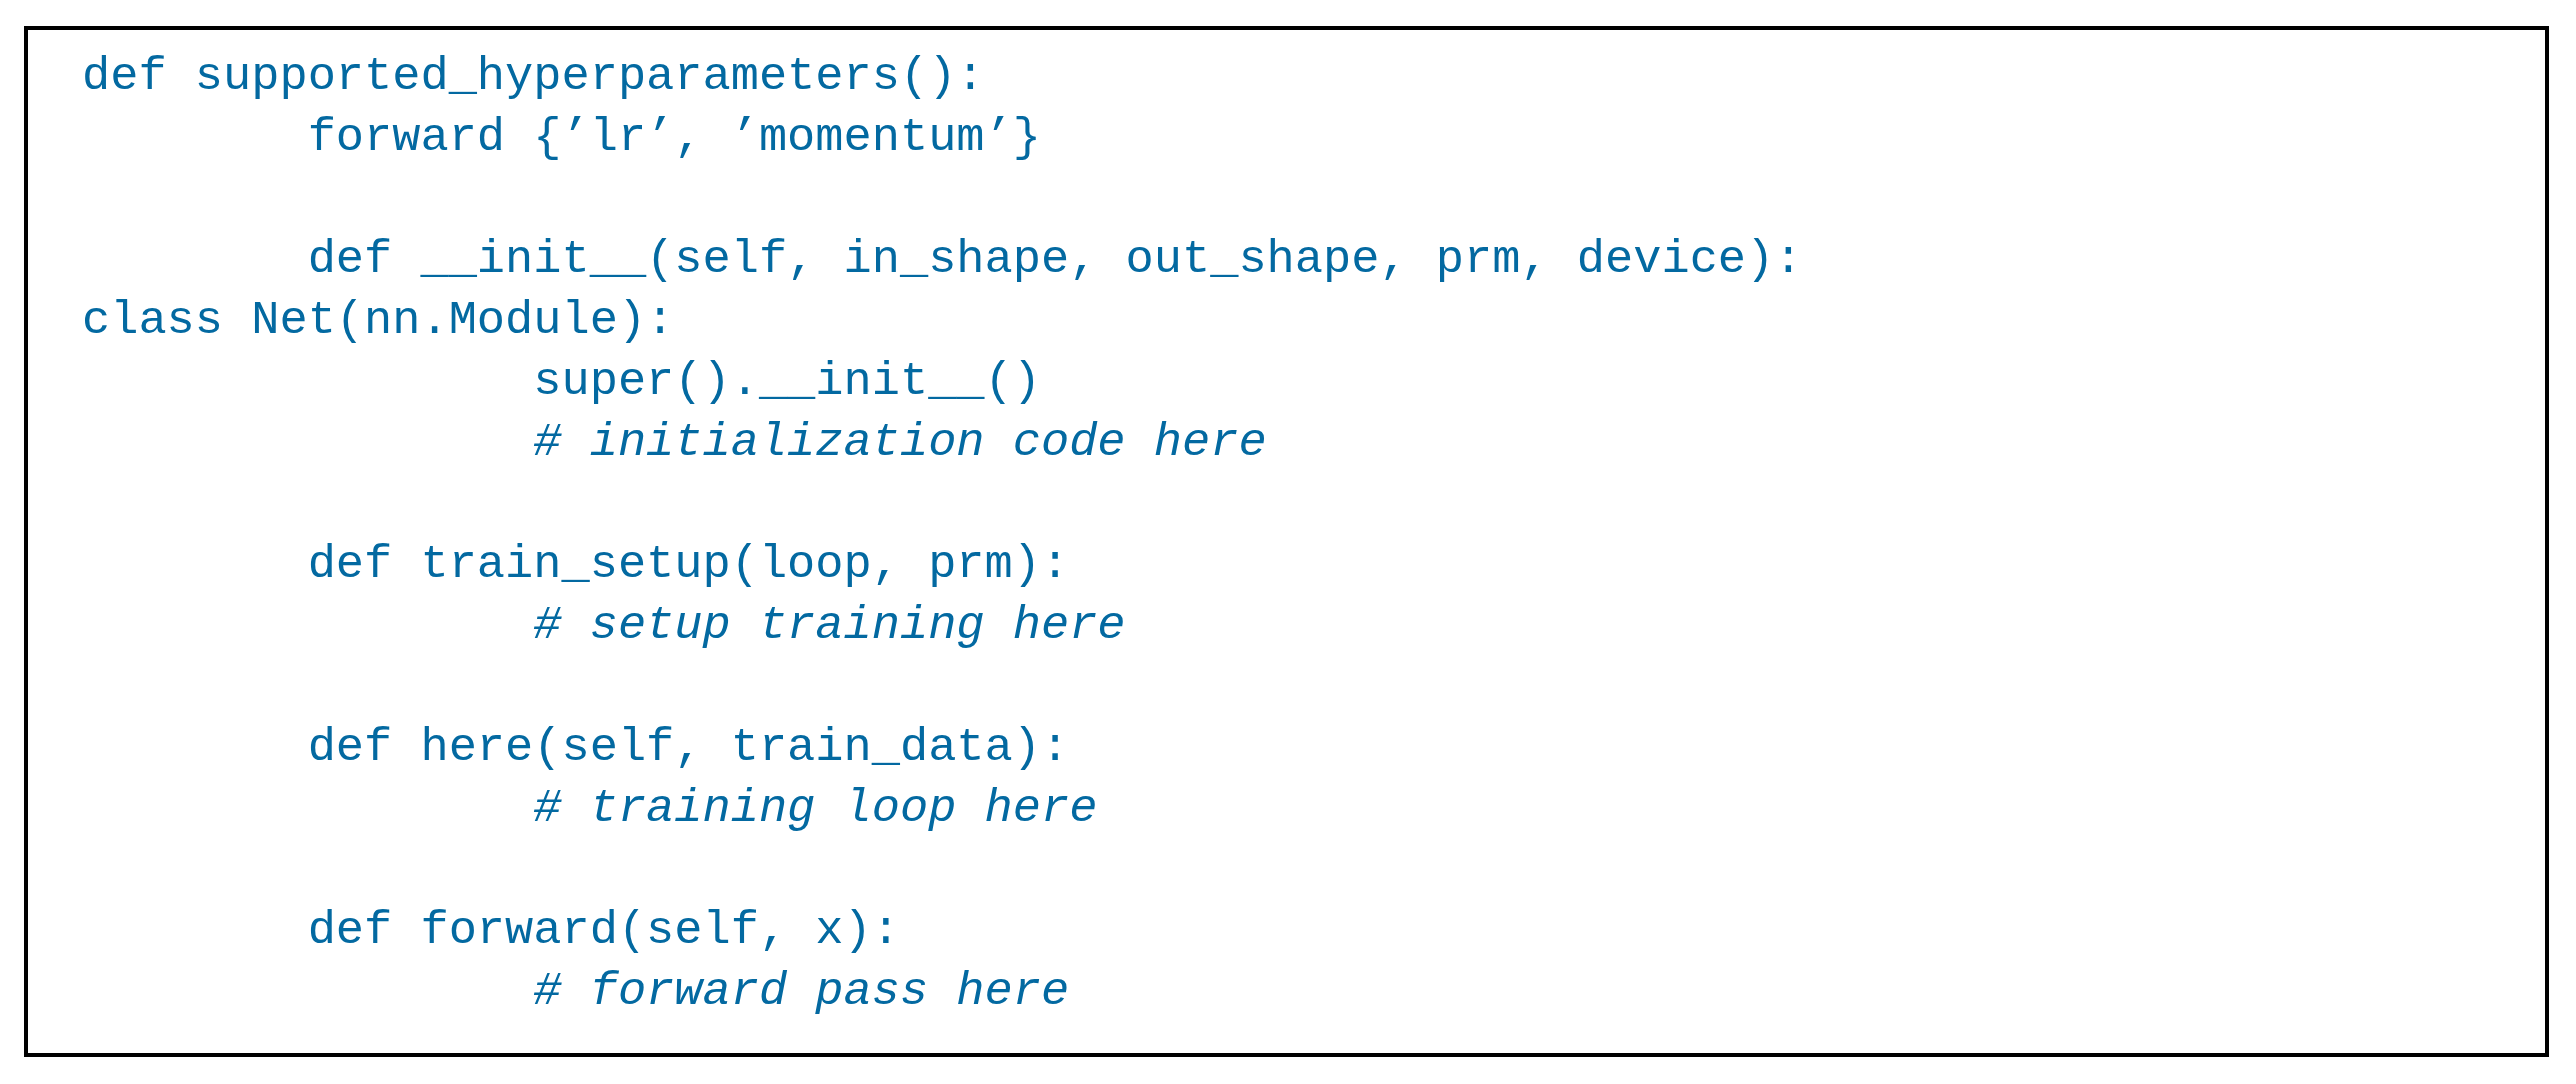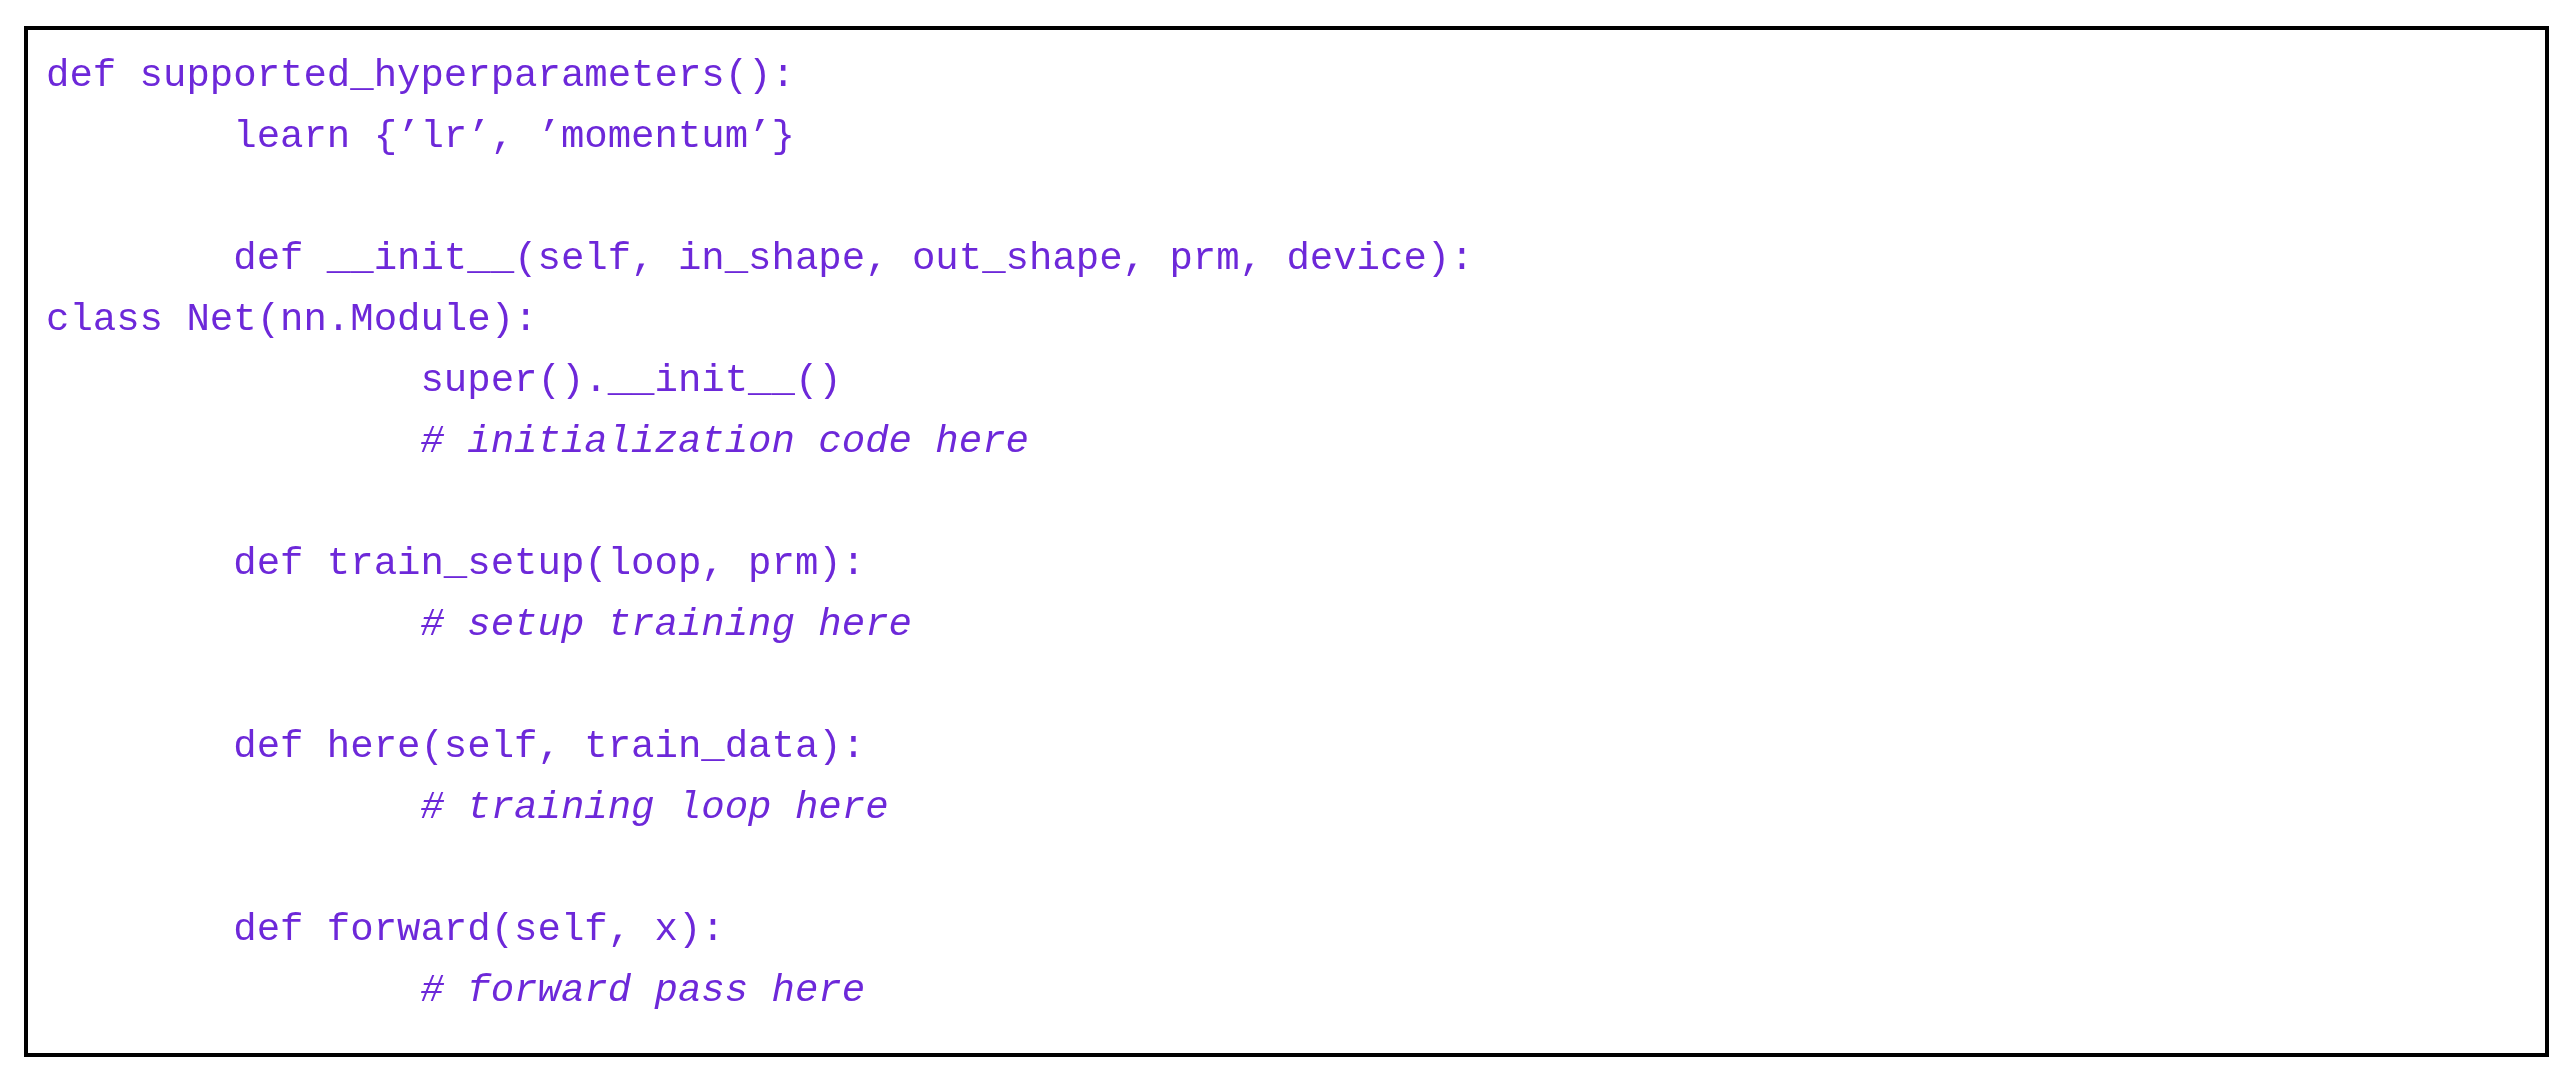--- a/index.html
+++ b/index.html
@@ -22,40 +22,41 @@
     border: 4.7px solid #000000;
     box-sizing: border-box;
     background: #ffffff;
     overflow: hidden;
   }
   .code-lines {
     padding: 16px 0 0 18px;
   }
   .code-line {
     white-space: pre;
-    font-size: 39px;
+    font-size: 47px;
     line-height: 61px;
-    color: #6d28d9;
+    color: #0369a1;
     font-style: normal;
     letter-spacing: 0;
+    margin-left: 36px;
   }
   .code-line.comment {
     font-style: italic;
   }
   .code-line.blank {
     
   }
 </style>
 </head>
 <body>
 
 <div class="listing-frame">
   <div class="code-lines">
       <div class="code-line code">def supported_hyperparameters():</div>
-      <div class="code-line code">        learn {’lr’, ’momentum’}</div>
+      <div class="code-line code">        forward {’lr’, ’momentum’}</div>
       <div class="code-line blank">&nbsp;</div>
       <div class="code-line code">        def __init__(self, in_shape, out_shape, prm, device):</div>
       <div class="code-line code">class Net(nn.Module):</div>
       <div class="code-line code">                super().__init__()</div>
       <div class="code-line comment">                # initialization code here</div>
       <div class="code-line blank">&nbsp;</div>
       <div class="code-line code">        def train_setup(loop, prm):</div>
       <div class="code-line comment">                # setup training here</div>
       <div class="code-line blank">&nbsp;</div>
       <div class="code-line code">        def here(self, train_data):</div>

